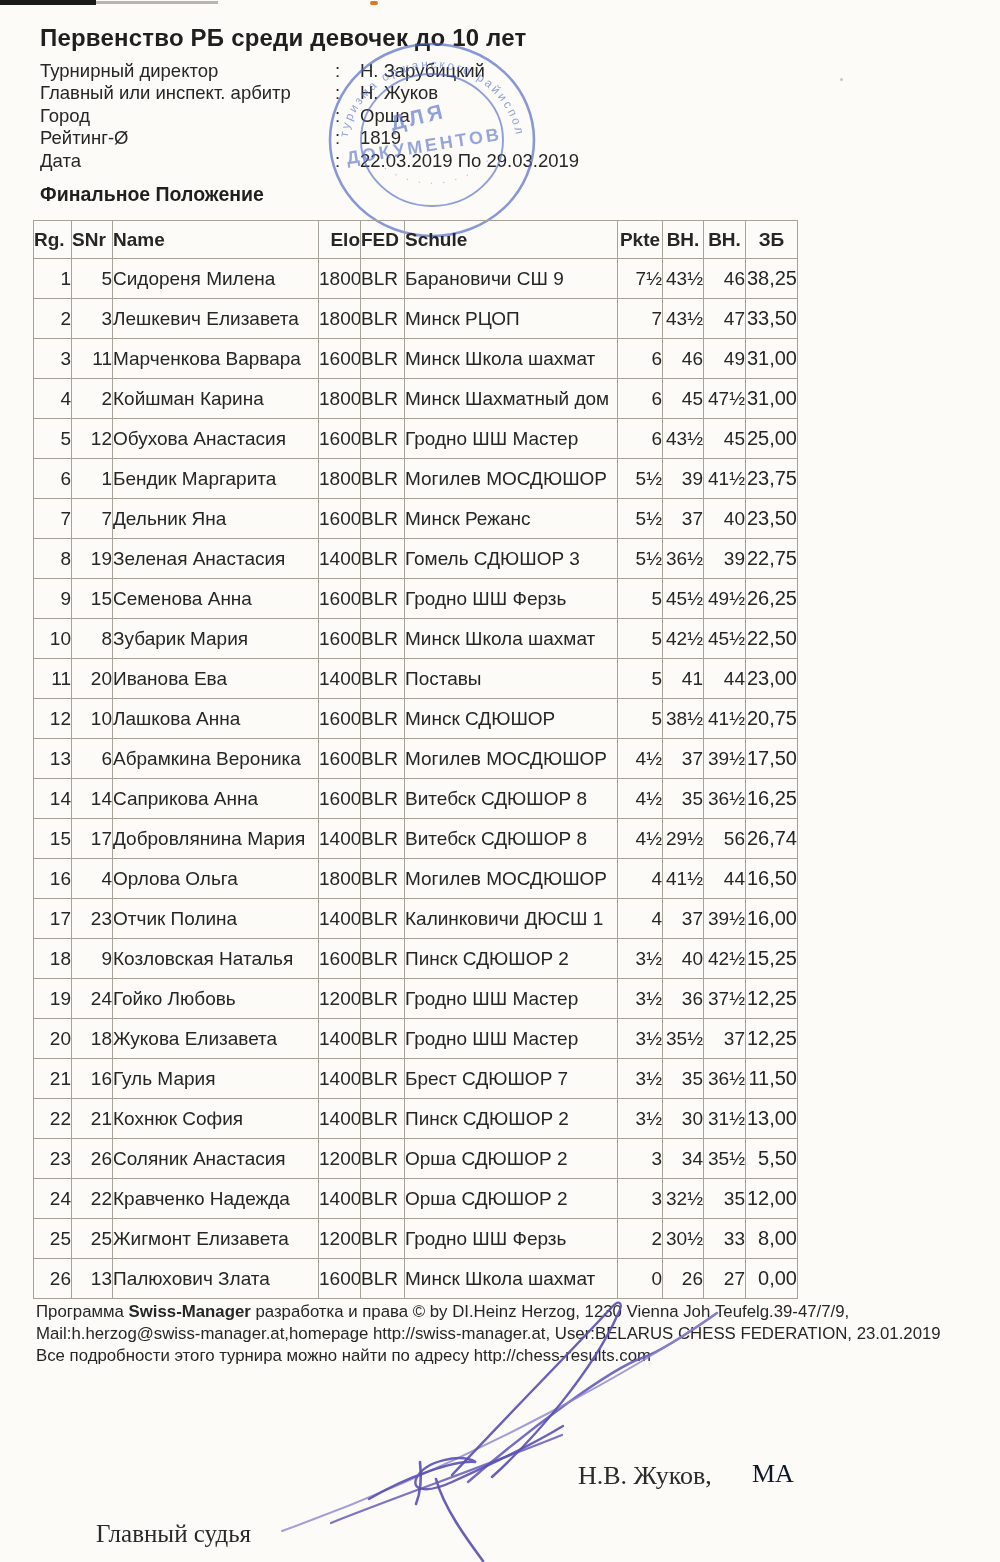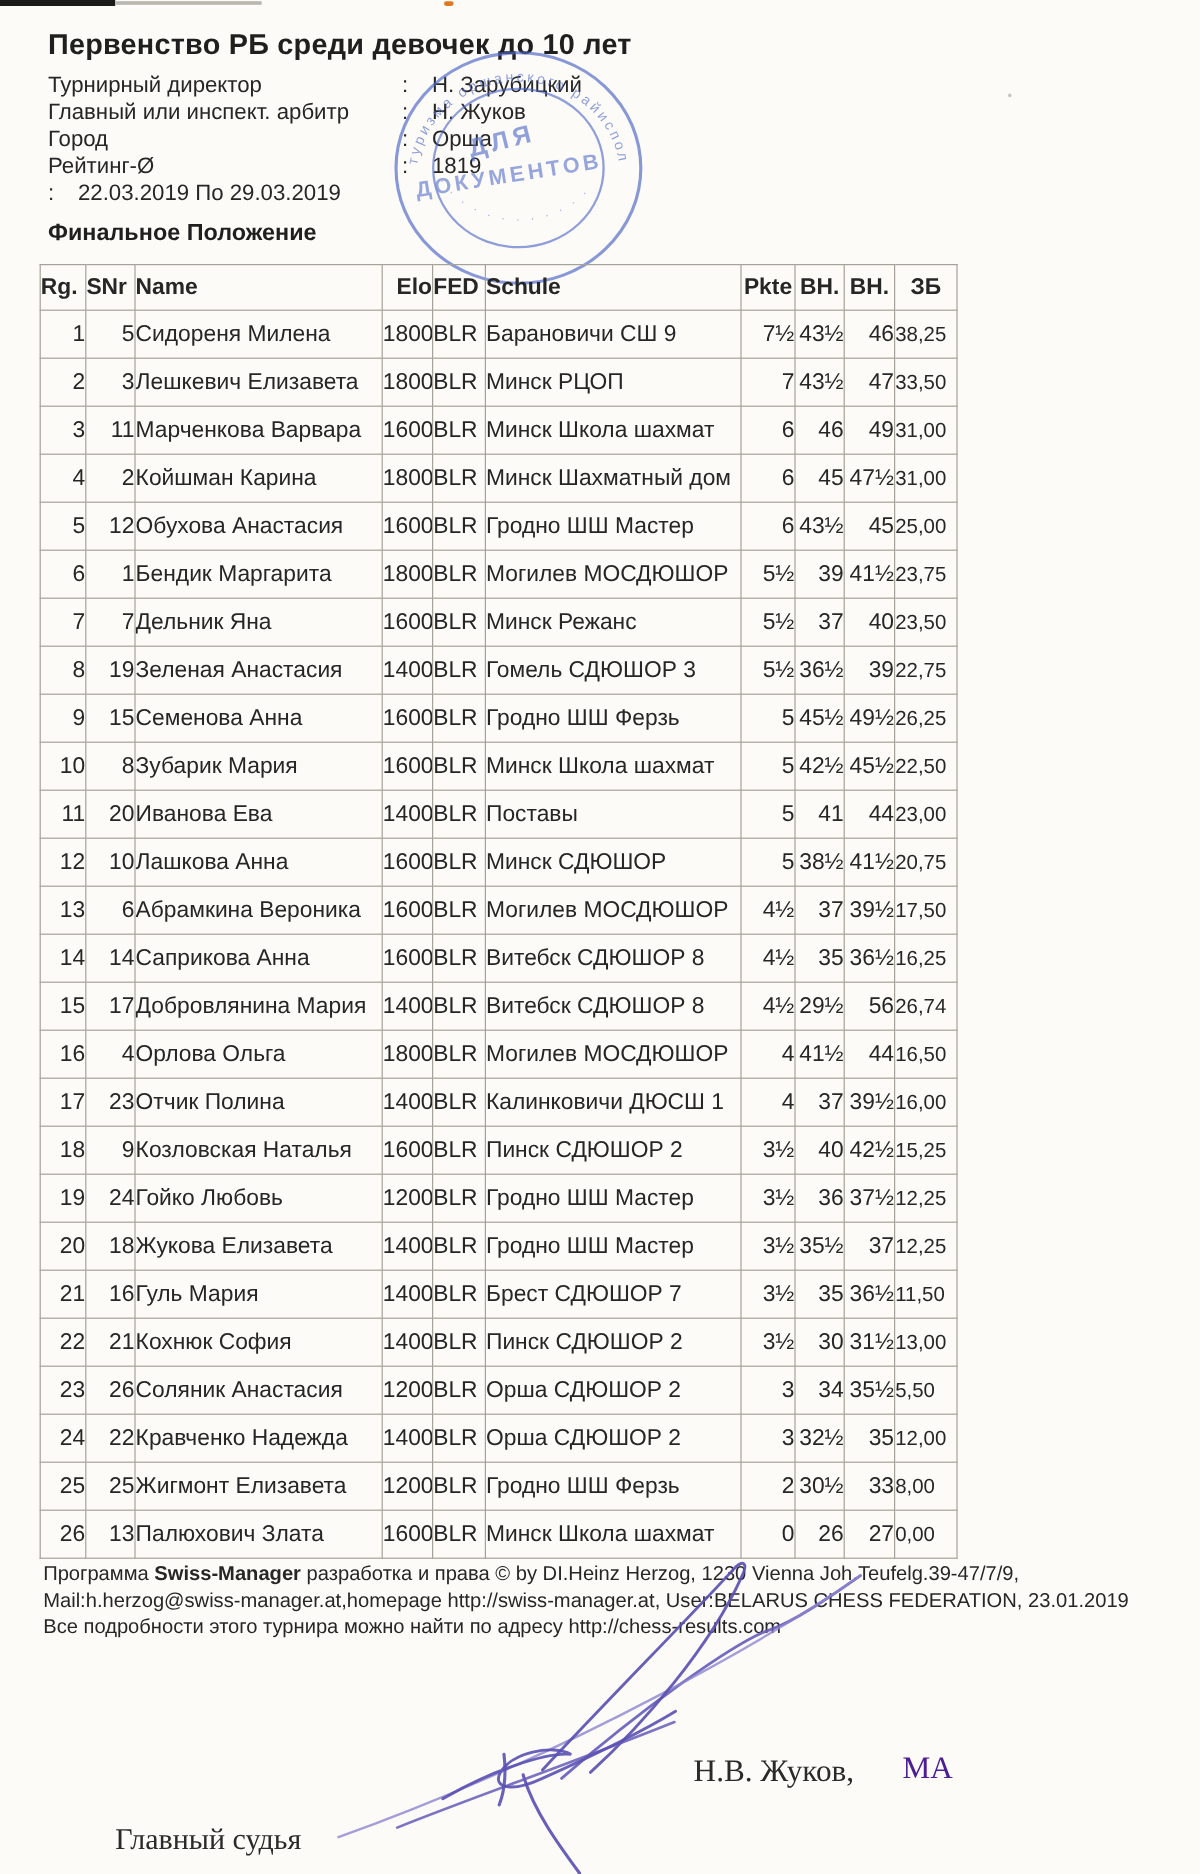--- a/index.html
+++ b/index.html
@@ -41,30 +41,30 @@
   col.c-elo{width:42px}col.c-fed{width:44px}col.c-schule{width:213px}
   col.c-pkte{width:45px}col.c-bh1{width:41px}col.c-bh2{width:42px}col.c-zb{width:52px}
   
   th.h-left{text-align:left;padding-left:4px;}
   th.h-right{text-align:right;padding-right:4px;}
   th.h-center{text-align:center;}
   
   td.a-right{text-align:right;padding-right:7px;}
   td.a-left{text-align:left;padding-left:5px;}
   td.a-num{text-align:right;padding-right:6px;}
-  td.a-zb{text-align:left;padding-right:4px;font-size:17px;}
+  td.a-zb{text-align:right;padding-right:4px;font-size:20px;}
 
   
   .footer{position:absolute;left:36px;top:1301px;width:956px;font-size:16.8px;line-height:21.8px;color:#262626;}
   .footer b{font-weight:bold;}
 
   
   .judge-label{position:absolute;left:96px;top:1492px;font-family:"Liberation Serif", serif;font-size:25px;color:#2a2a2a;margin-top:28px;}
   .judge-name{position:absolute;left:578px;top:1461px;font-family:"Liberation Serif", serif;font-size:26px;color:#2a2a2a;}
-  .judge-suffix{position:absolute;left:752px;top:1459px;font-family:"Liberation Serif", serif;font-size:26px;color:#4c1d95;}
+  .judge-suffix{position:absolute;left:752px;top:1459px;font-family:"Liberation Serif", serif;font-size:26px;color:#0f172a;}
 
   svg.stamp{position:absolute;left:322px;top:36px;opacity:.78;}
   svg.signature{position:absolute;left:230px;top:1280px;}
 </style>
 </head>
 <body>
 
 <div class="scan-bar"></div>
 <div class="scan-bar-light"></div>
 <div class="scan-speck"></div>
@@ -87,20 +87,21 @@
     <span class="meta-label">Город</span>
       <span class="meta-colon">:</span>
       <span class="meta-value">Орша</span>
   </div>
   <div class="meta-row">
     <span class="meta-label">Рейтинг-Ø</span>
       <span class="meta-colon">:</span>
       <span class="meta-value">1819</span>
   </div>
   <div class="meta-row">
+    <span class="meta-label">Дата</span>
       <span class="meta-colon">:</span>
       <span class="meta-value">22.03.2019 По 29.03.2019</span>
   </div>
 </div>
 
 <div class="section-heading">Финальное Положение</div>
 
 <svg class="stamp" width="220" height="210" viewBox="0 0 220 210">
   <ellipse cx="110" cy="104" rx="102" ry="96" fill="none" stroke="#4e66c5" stroke-width="2.6" opacity="0.85"></ellipse>
   <ellipse cx="110" cy="104" rx="71" ry="66" fill="none" stroke="#4e66c5" stroke-width="1.9" opacity="0.8"></ellipse>

